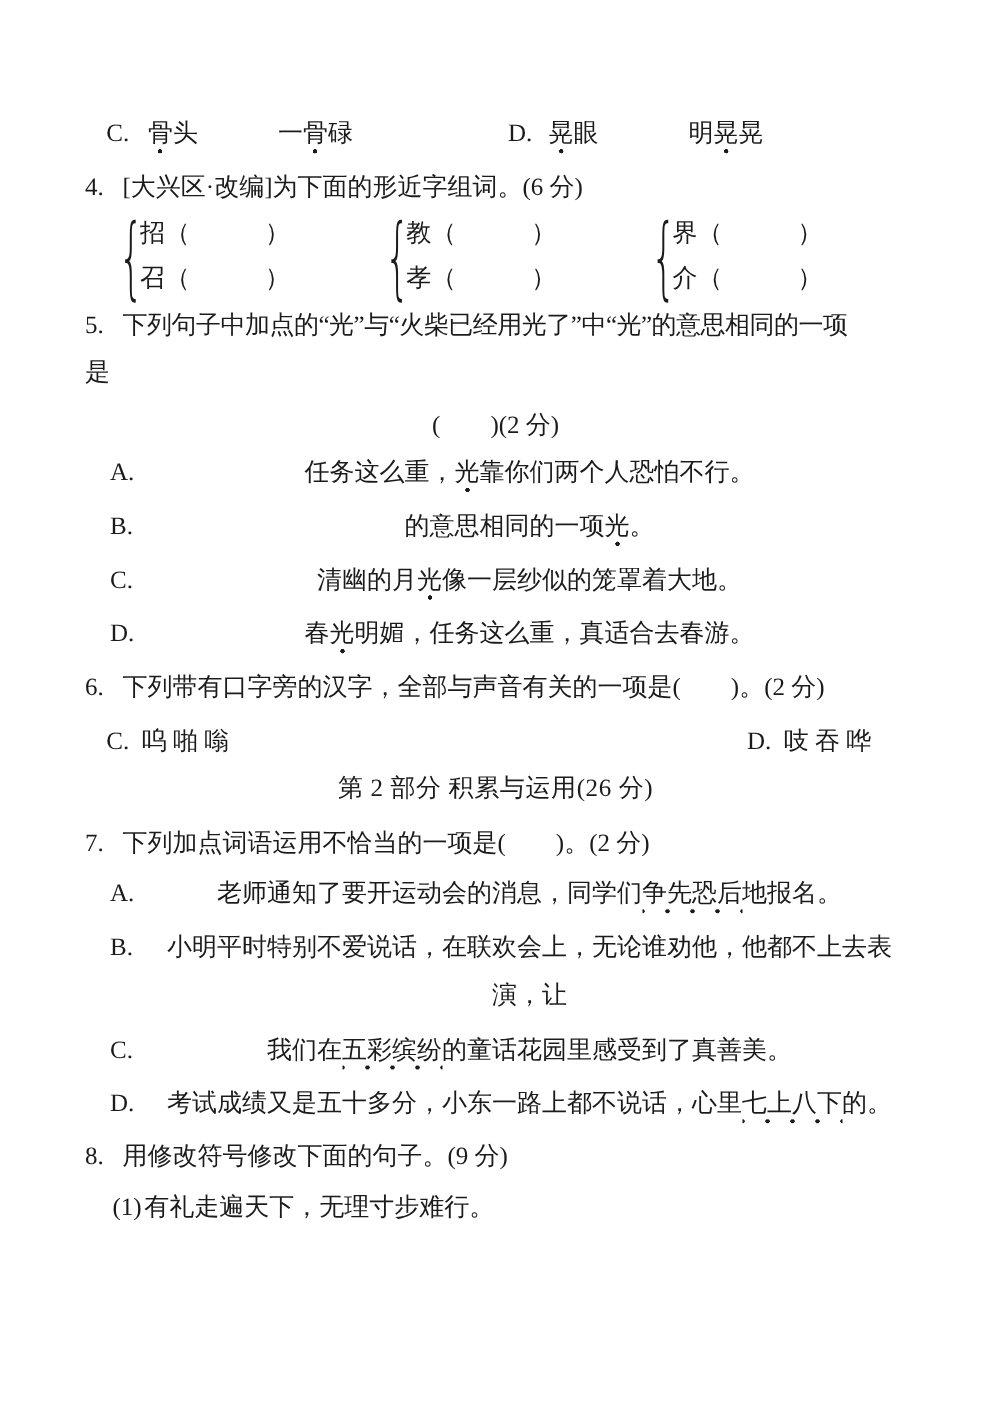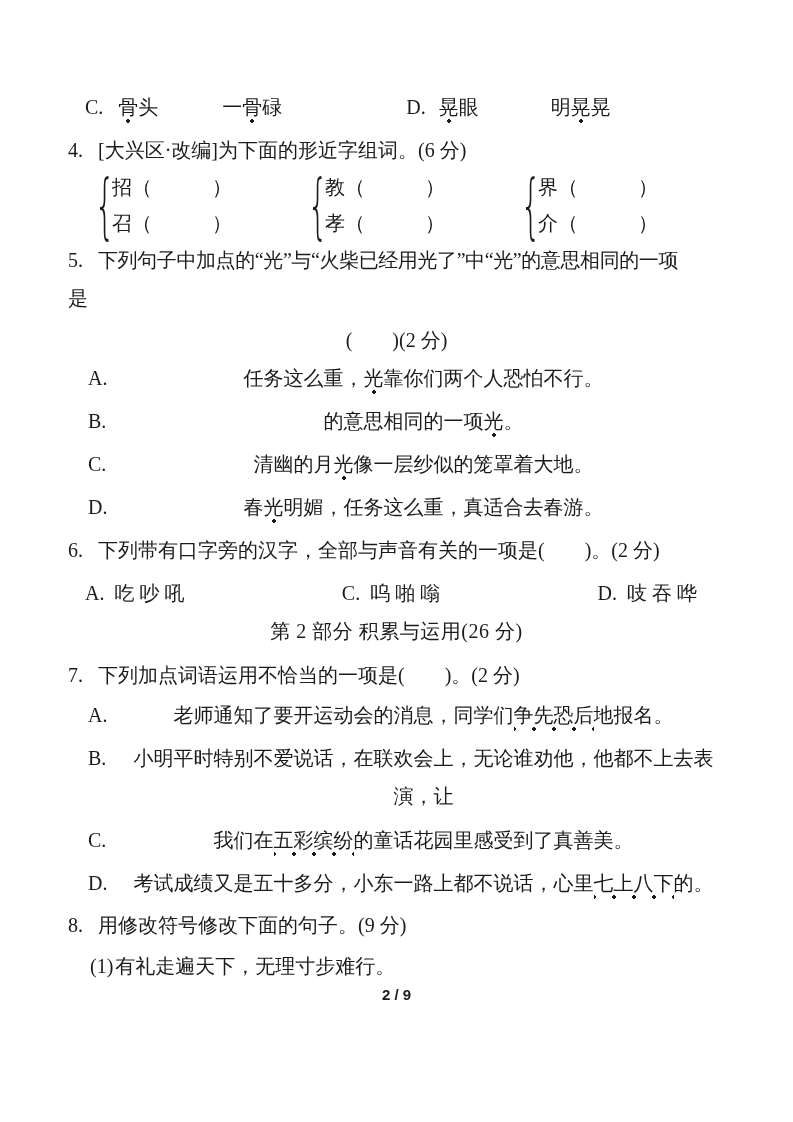--- a/index.html
+++ b/index.html
@@ -149,21 +149,20 @@
   <div class="line opt">
     <span class="label">D.</span>
     <span class="otext"><span>春</span><span class="dot">光</span><span>明媚，任务这么重，真适合去春游。</span></span>
   </div>
 
   <div class="line q">
     <span class="num">6.</span>
     <span class="text nowrap">下列带有口字旁的汉字，全部与声音有关的一项是(　　)。(2 分)</span>
   </div>
   <div class="line opts-row" style="margin-bottom:0;">
-    <span class="o"><span class="label">A.</span><span>吃 吵 吼</span></span>
     <span class="o"><span class="label">C.</span><span>呜 啪 嗡</span></span>
     <span class="o"><span class="label">D.</span><span>吱 吞 哗</span></span>
   </div>
 
   <div class="line section-title" style="margin-bottom:6px;">第 2 部分 积累与运用(26 分)</div>
 
   <div class="line q" style="margin-bottom:2px;">
     <span class="num">7.</span>
     <span class="text nowrap">下列加点词语运用不恰当的一项是(　　)。(2 分)</span>
   </div>
@@ -187,15 +186,14 @@
   </div>
 
   <div class="line q" style="margin-bottom:3px;">
     <span class="num">8.</span>
     <span class="text nowrap">用修改符号修改下面的句子。(9 分)</span>
   </div>
   <div class="line sub" style="margin-bottom:6px;">
     <span class="label">(1)</span><span>有礼走遍天下，无理寸步难行。</span>
   </div>
 
-  <div class="footer">2 / 9</div>
 
 </div>
 
 </body></html>

